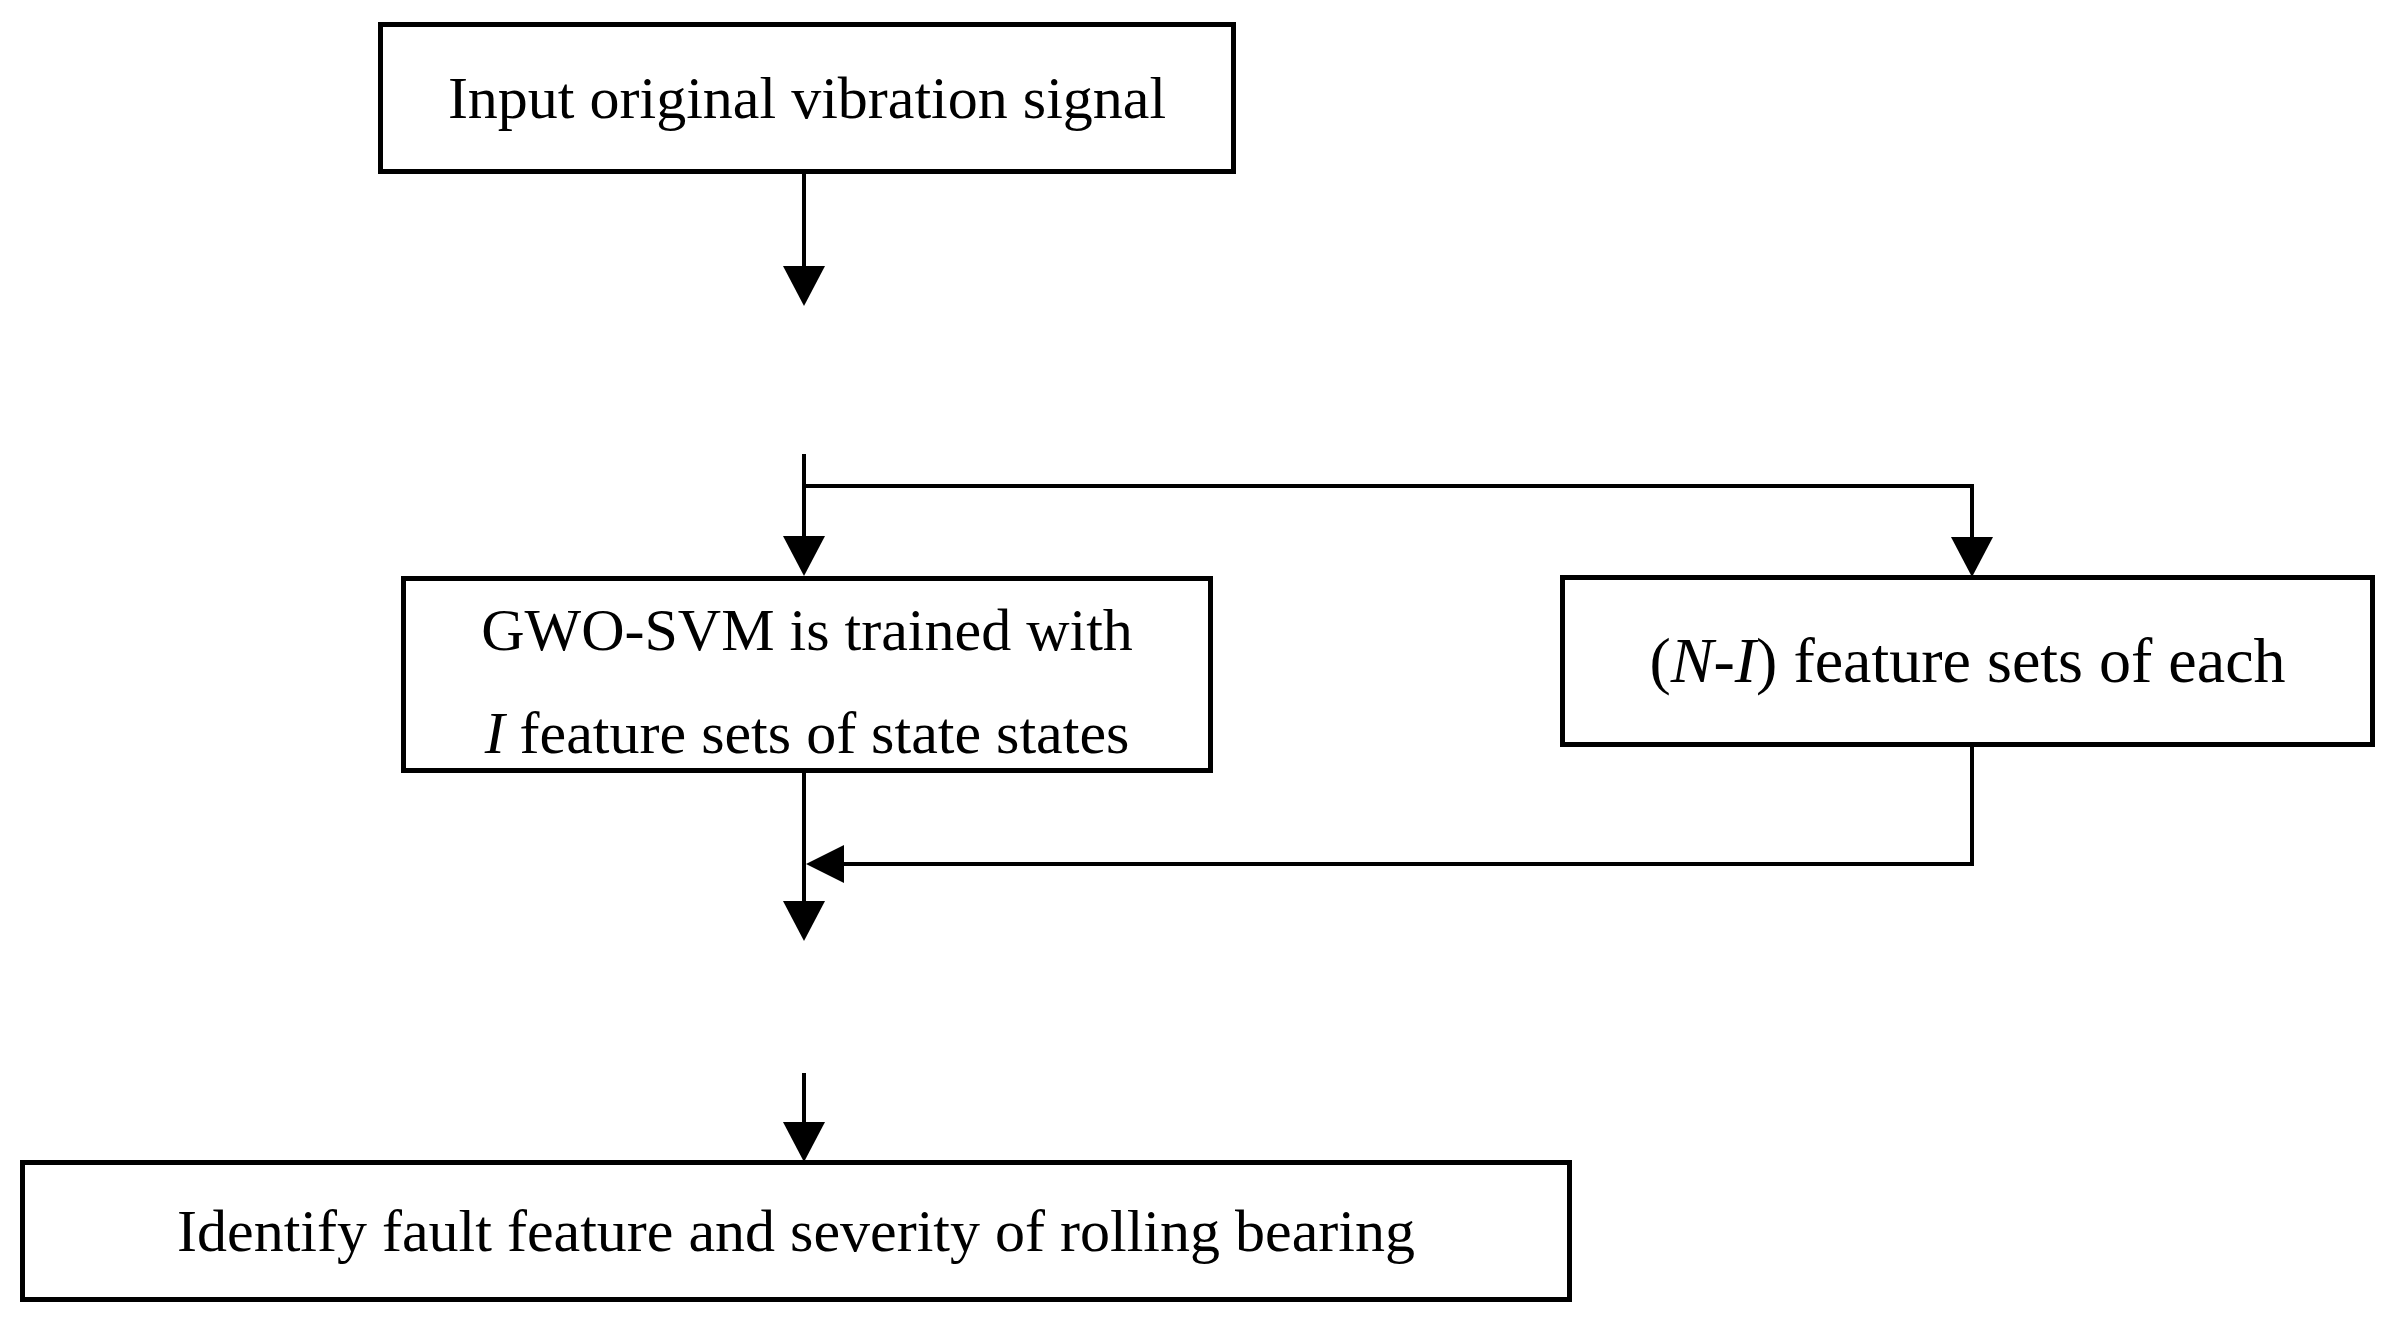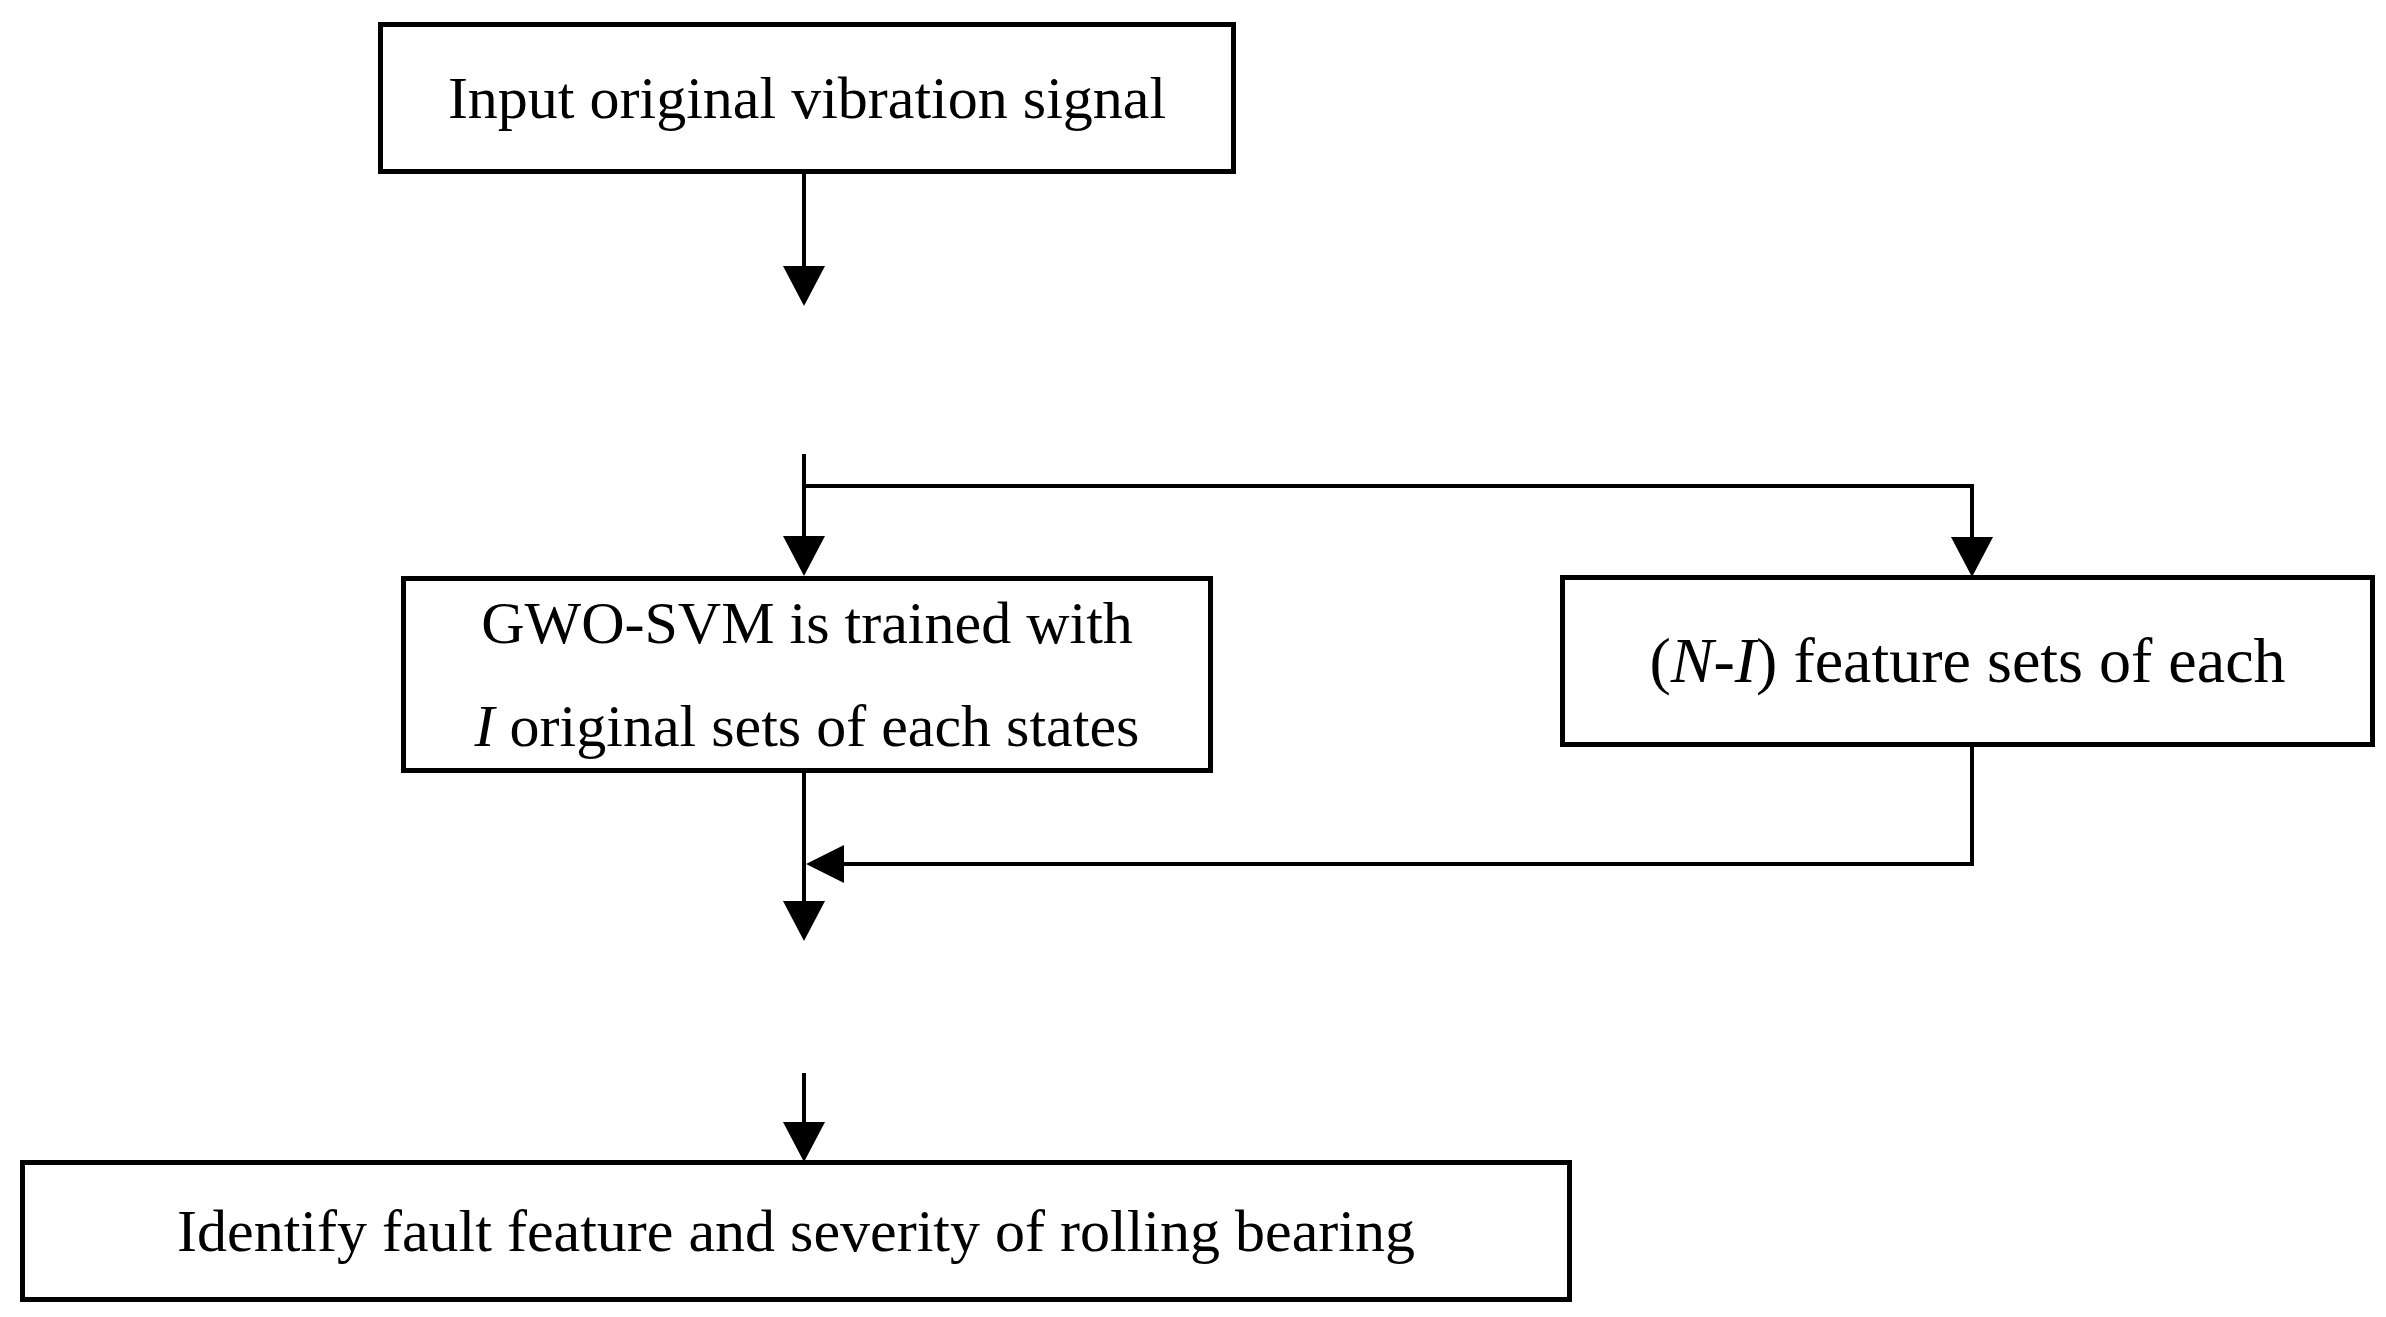--- a/index.html
+++ b/index.html
@@ -60,23 +60,23 @@
 </head>
 <body>
 
 <div class="canvas">
 
   <div class="box" style="left:378px; top:22px; width:858px; height:152px;">
       <div class="line"><span>Input original vibration signal</span></div>
     </div>
 
 
-  <div class="box gap-wide" style="left:401px; top:576px; width:812px; height:197px;">
+  <div class="box gap-wide" style="left:401px; top:576px; width:812px; height:197px;justify-content:flex-end;">
       <div class="line"><span>GWO-SVM is trained with</span></div>
-      <div class="line"><span class="it">I</span><span> original sets of each states</span></div>
+      <div class="line"><span class="it">I</span><span> feature sets of state states</span></div>
     </div>
 
   <div class="box gap-tight" style="left:1560px; top:575px; width:815px; height:172px;">
       <div class="line"><span>(</span><span class="it">N-I</span><span>) feature sets of each</span></div>
     </div>
 
 
   <div class="box" style="left:20px; top:1160px; width:1552px; height:142px;">
       <div class="line"><span>Identify fault feature and severity of rolling bearing</span></div>
     </div>

